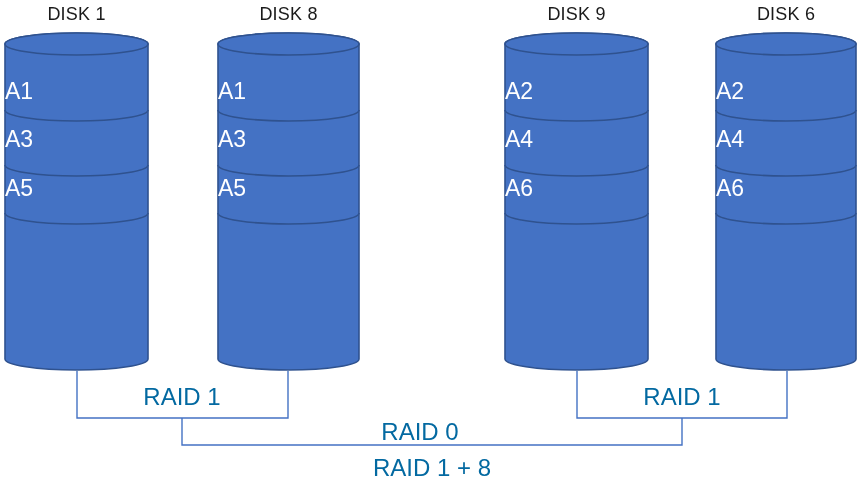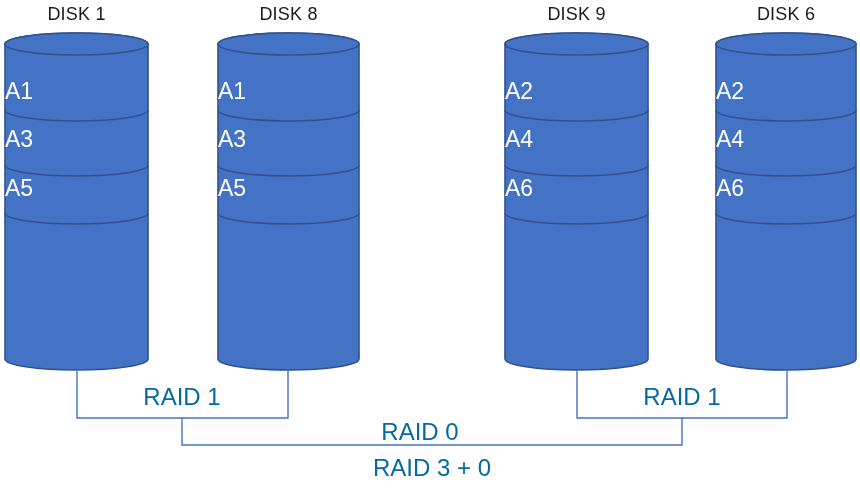--- a/index.html
+++ b/index.html
@@ -110,16 +110,16 @@
       <div class="stripe-label" style="left: 505px; top: 80px; width: 143px;">A2</div>
       <div class="stripe-label" style="left: 505px; top: 128px; width: 143px;">A4</div>
       <div class="stripe-label" style="left: 505px; top: 177px; width: 143px;">A6</div>
       <div class="disk-title" style="left: 716px; top: 4px; width: 140px;">DISK 6</div>
       <div class="stripe-label" style="left: 716px; top: 80px; width: 140px;">A2</div>
       <div class="stripe-label" style="left: 716px; top: 128px; width: 140px;">A4</div>
       <div class="stripe-label" style="left: 716px; top: 177px; width: 140px;">A6</div>
       <div class="bracket-label" style="left: 32px; top: 385px; width: 300px;">RAID 1</div>
       <div class="bracket-label" style="left: 532px; top: 385px; width: 300px;">RAID 1</div>
       <div class="bracket-label" style="left: 270px; top: 412px; width: 300px; margin-top: 8px;">RAID 0</div>
-      <div class="bracket-label" style="left: 232px; top: 456px; width: 400px;">RAID 3 + 0</div>
+      <div class="bracket-label" style="left: 232px; top: 456px; width: 400px;">RAID 1 + 8</div>
     </div>
 
 </div>
 
 </body></html>

